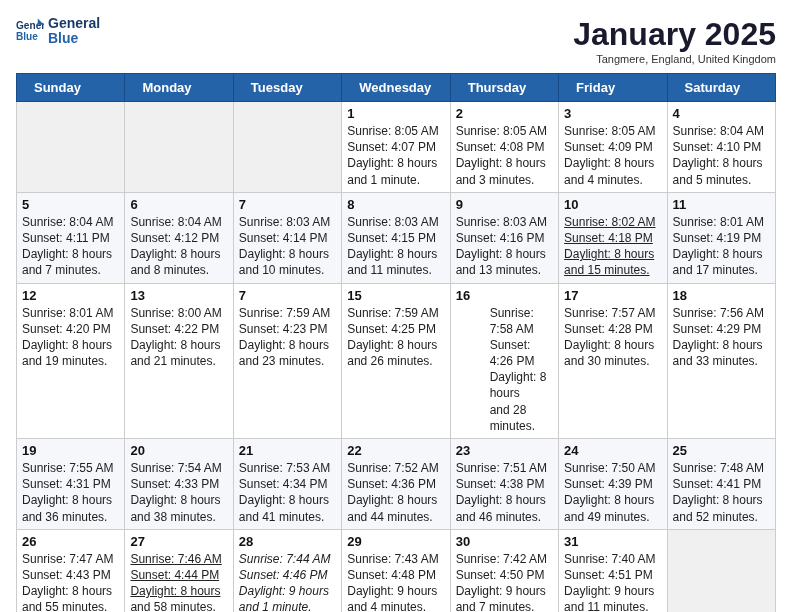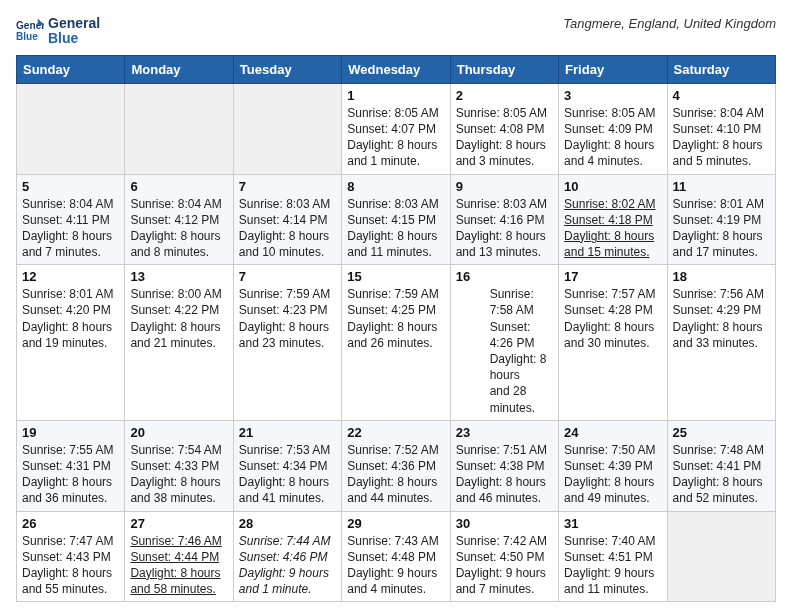--- a/index.html
+++ b/index.html
@@ -27,34 +27,33 @@
     }
     .title-block {
       text-align: right;
     }
     .month-title {
       font-size: 32px;
       font-weight: bold;
       color: #1a1a2e;
     }
     .location {
-      font-size: 13px;
+      font-size: 11px;
       color: #333;
-      font-style: italic;
     }
     .calendar {
       width: 100%;
       border-collapse: collapse;
       border: 1px solid #ccc;
     }
     .calendar th {
       background: #2563a8;
       color: #fff;
       text-align: left;
-      padding: 6px 6px;
+      padding: 6px 17px;
       font-size: 13px;
       border: 1px solid #1a4a8a;
       font-weight: bold;
     }
     .calendar td {
       border: 1px solid #ccc;
       vertical-align: top;
       padding: 4px 5px;
       width: calc(100% / 7);
       min-height: 80px;
@@ -87,20 +86,21 @@
       <text x="0" y="16" font-size="13" font-weight="bold" fill="#1a3a6a">General</text>
       <text x="0" y="30" font-size="13" font-weight="bold" fill="#2563a8">Blue</text>
       <polygon points="28,2 36,10 28,10" fill="#2563a8"></polygon>
     </svg>
     <div>
       <div style="font-size:14px;font-weight:bold;color:#1a3a6a;line-height:1.1;">General</div>
       <div style="font-size:14px;font-weight:bold;color:#2563a8;line-height:1.1;">Blue</div>
     </div>
   </div>
   <div class="title-block">
+    <div class="month-title">January 2025</div>
     <div class="location">Tangmere, England, United Kingdom</div>
   </div>
 </div>
 
 <table class="calendar">
   <thead>
     <tr>
     <th>Sunday</th>
         <th>Monday</th>
         <th>Tuesday</th>

